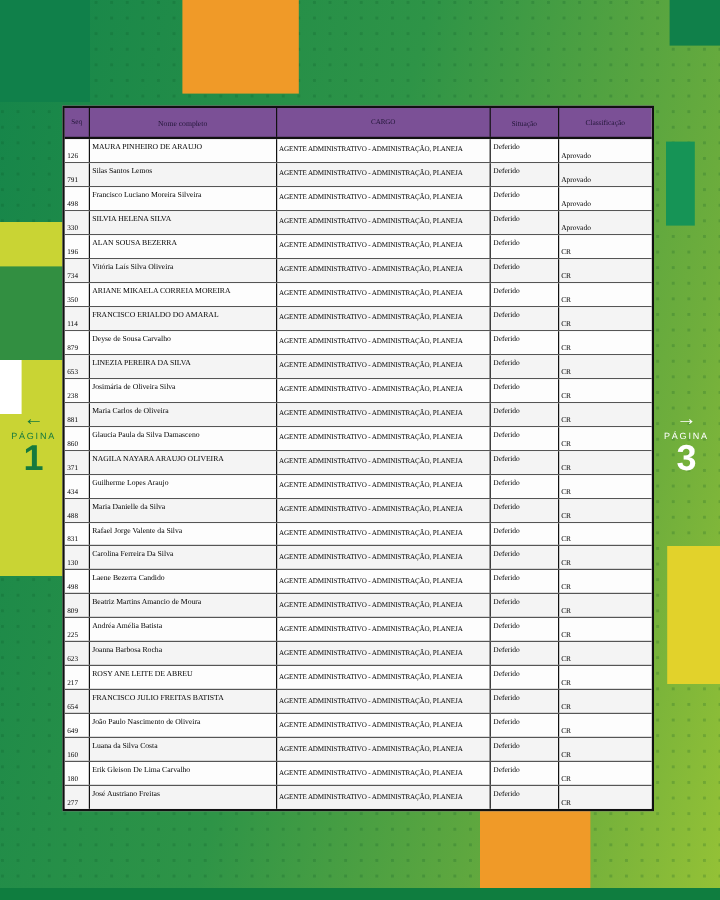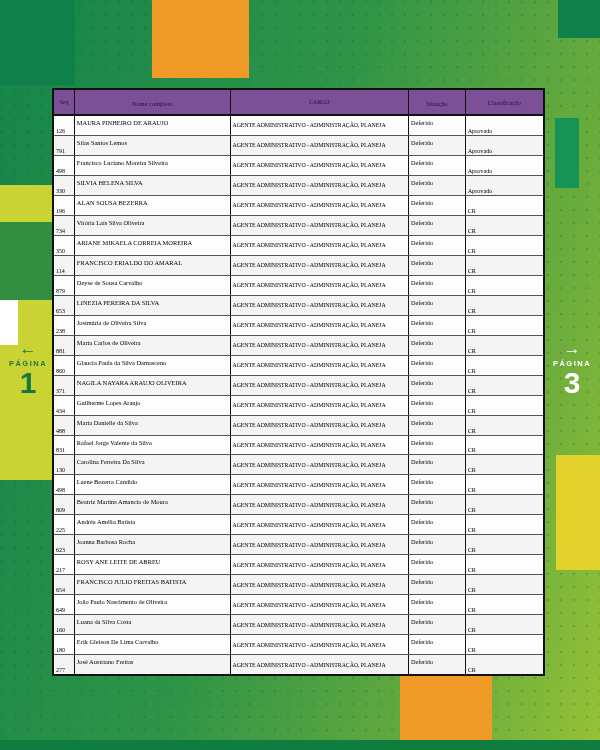--- a/index.html
+++ b/index.html
@@ -19,21 +19,21 @@
   .left-yellow{ left:0; top:185px; width:55px; height:295px; background:#c9d434; }
   .left-dark { left:0; top:222px; width:55px; height:78px; background:#17824426; background:#178244; opacity:.85; }
   .left-white{ left:0; top:300px; width:18px; height:45px; background:#ffffff; }
   .right-dark{ left:555px; top:118px; width:24px; height:70px; background:#169456; }
   .right-yellow{ left:556px; top:455px; width:44px; height:115px; background:#e2d22b; }
   .bottom-orange{ left:400px; top:663px; width:92px; height:87px; background:#f09a28; }
   .bottom-dark{ left:0; top:740px; width:600px; height:10px; background:#0f7d3f; }
 
   .pagenav{ position:absolute; width:56px; text-align:center; font-family:"Liberation Sans", sans-serif; cursor:pointer; }
   .pagenav .arrow{ font-size:17px; font-weight:bold; line-height:14px; }
-  .pagenav .plabel{ font-size:7.5px; font-weight:bold; letter-spacing:1.5px; margin-top:3px; }
+  .pagenav .plabel{ font-size:7.5px; font-weight:normal; letter-spacing:1.5px; margin-top:3px; }
   .pagenav .pnum{ font-size:30px; font-weight:bold; line-height:30px; }
   .nav-left{ left:0; top:342px; color:#157a3e; }
   .nav-right{ left:544px; top:342px; color:#ffffff; }
 
   .doc-table{
     position:absolute; left:52px; top:88px; width:493px; height:588px;
     border:2px solid #111; background:#fff; display:flex; flex-direction:column;
   }
   .thead{
     display:flex; height:26px; background:#7b5096; color:#221638;

